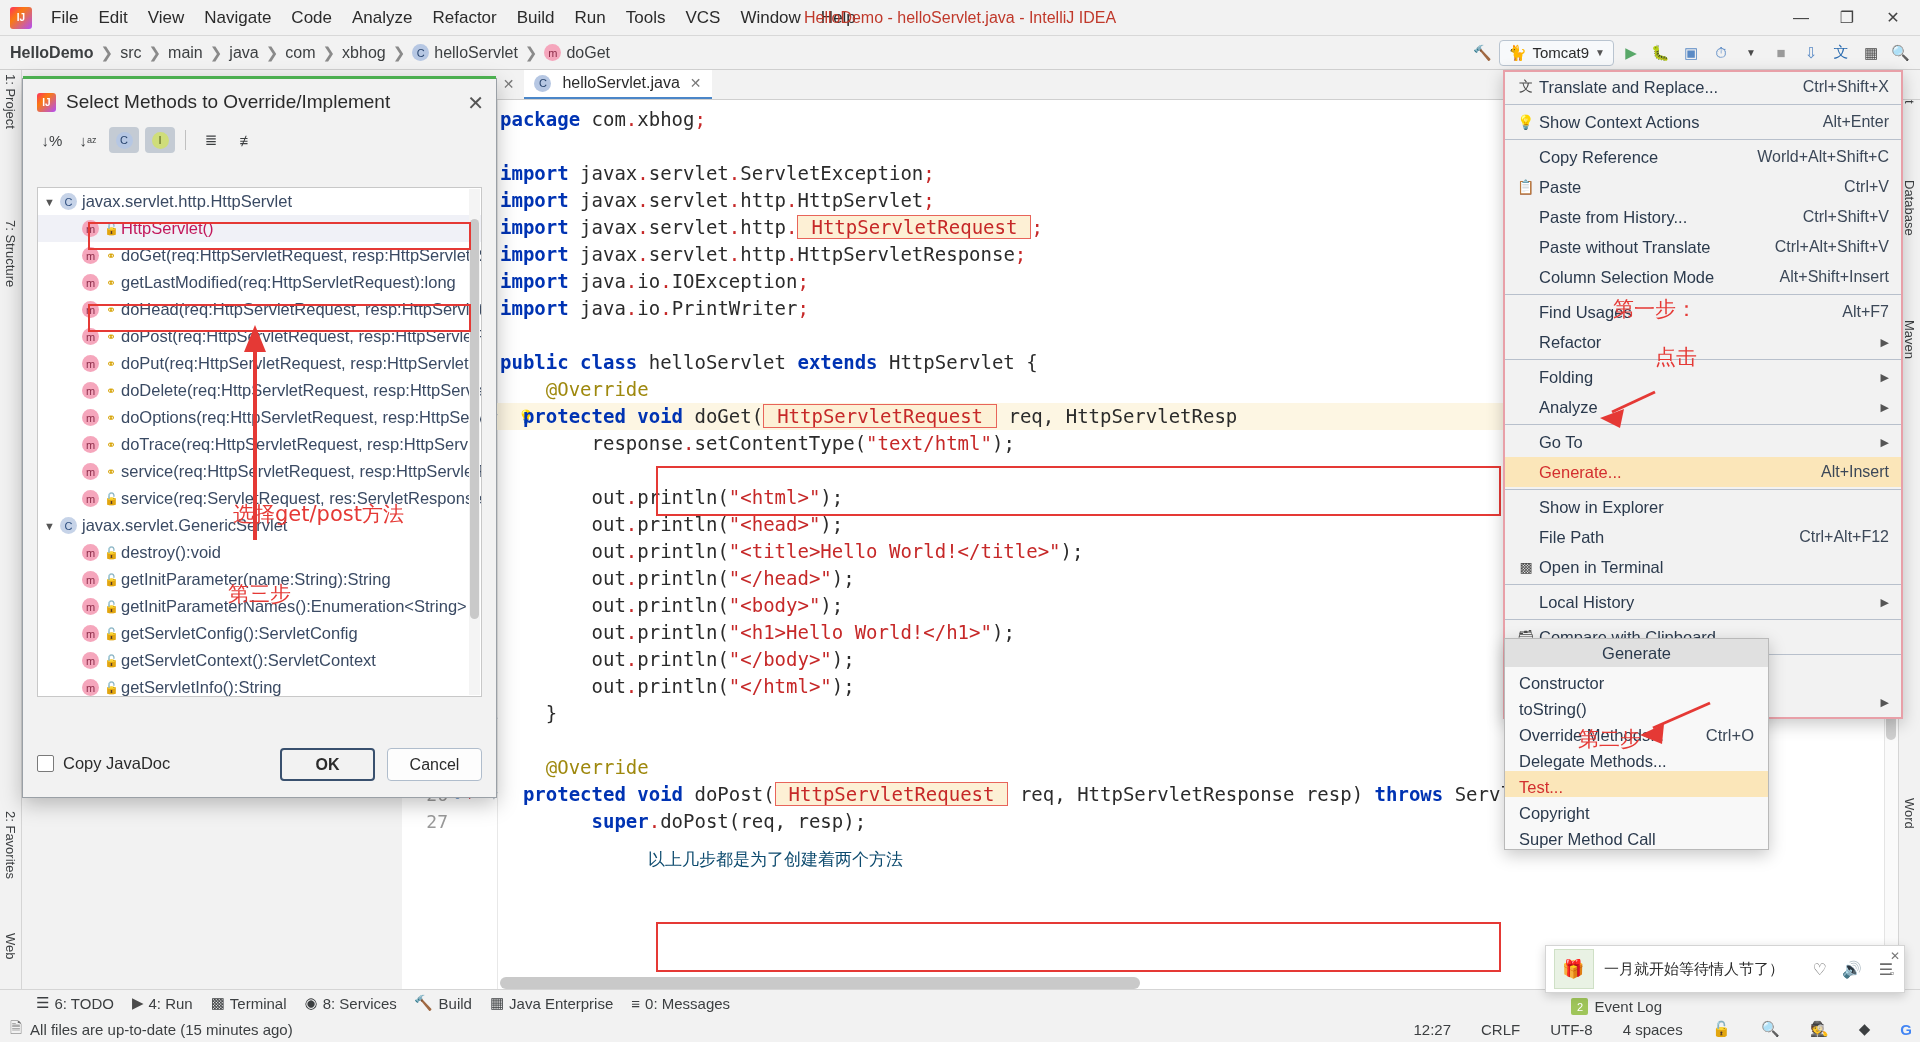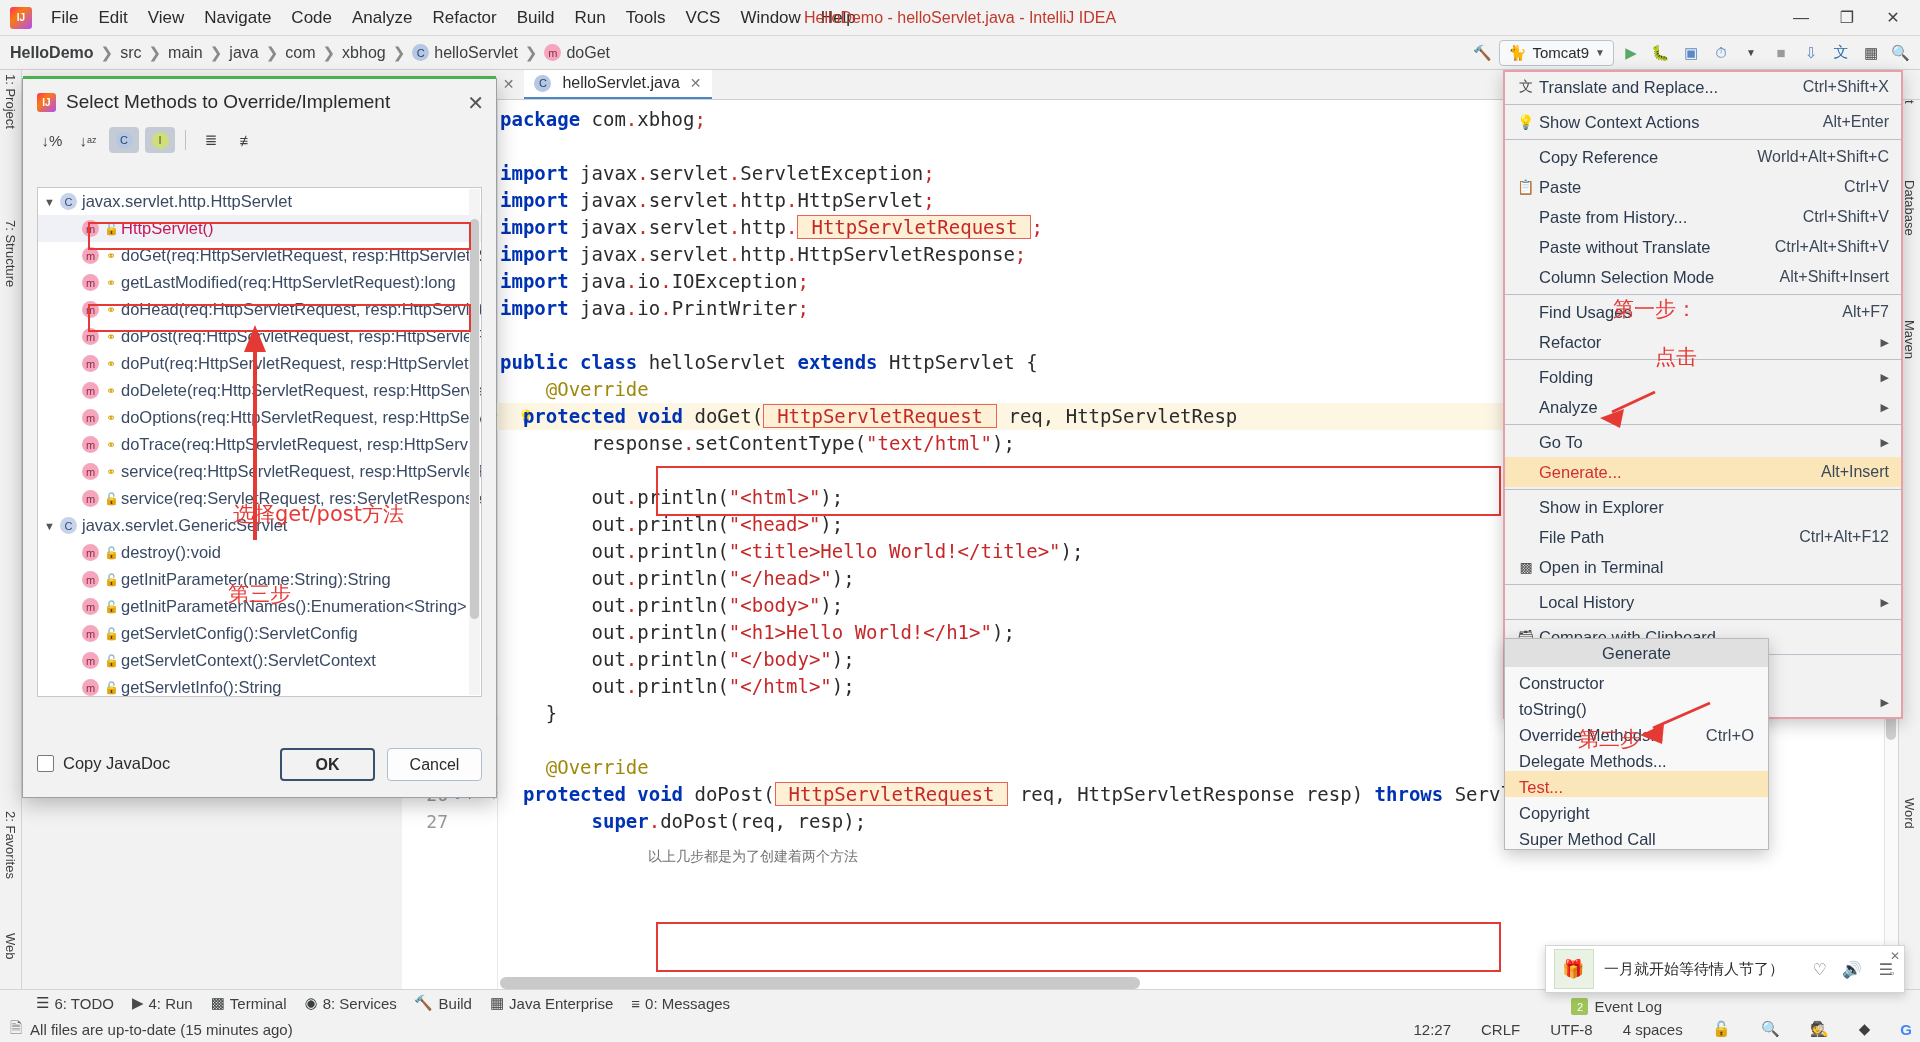--- a/index.html
+++ b/index.html
@@ -454,21 +454,21 @@
         <span class="ltext">        <span class="kw">super</span><span class="dot">.</span>doPost<span class="punct">(</span>req<span class="punct">,</span> resp<span class="punct">);</span></span>
       </div>
 
       <div class="code-scroll-h"></div>
     </div>
     <div class="scrollstrip">
       <div class="scrollthumb"></div>
     </div>
   </div>
 
-  <div class="ann" style="left:648px; top:848px; font-size:14px; color:#737373;">以上几步都是为了创建着两个方法</div>
+  <div class="ann" style="left:648px; top:848px; font-size:17px; color:#0c4a6e;">以上几步都是为了创建着两个方法</div>
 
   <div class="dialog">
     <div class="dlg-title">
       <div class="ij-logo" style="width:19px;height:19px;margin:0;"></div>
       <span class="t">Select Methods to Override/Implement</span>
     </div>
     <span class="dlg-close">✕</span>
 
     <div class="dlg-toolbar">
       <span class="tb-btn">↓%</span>

